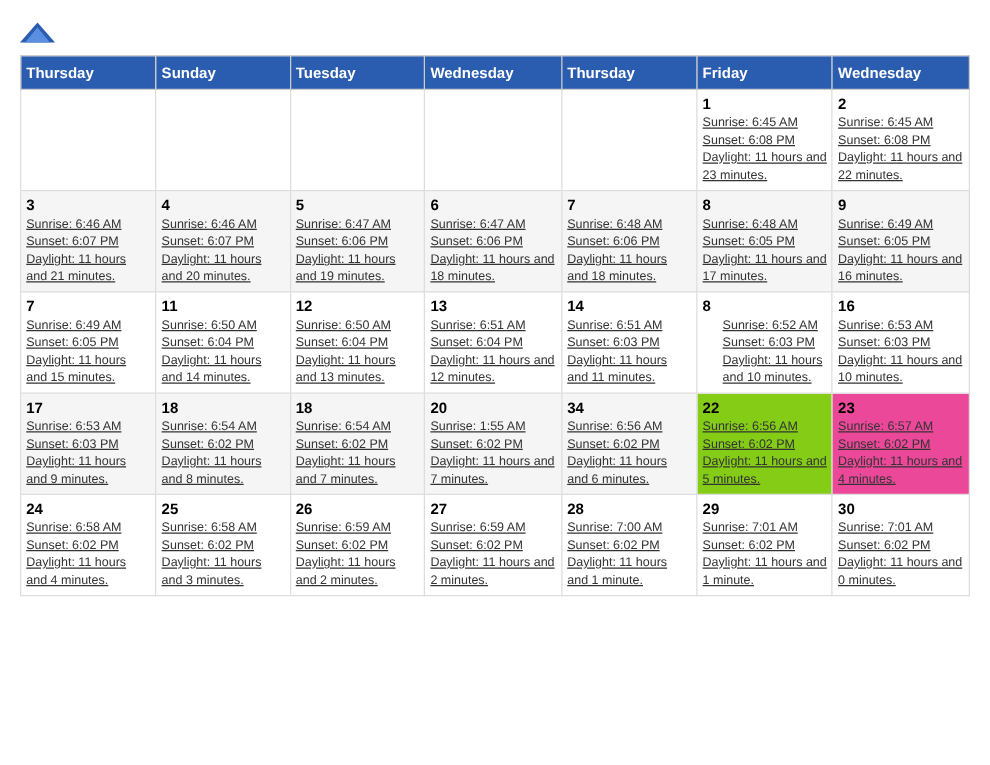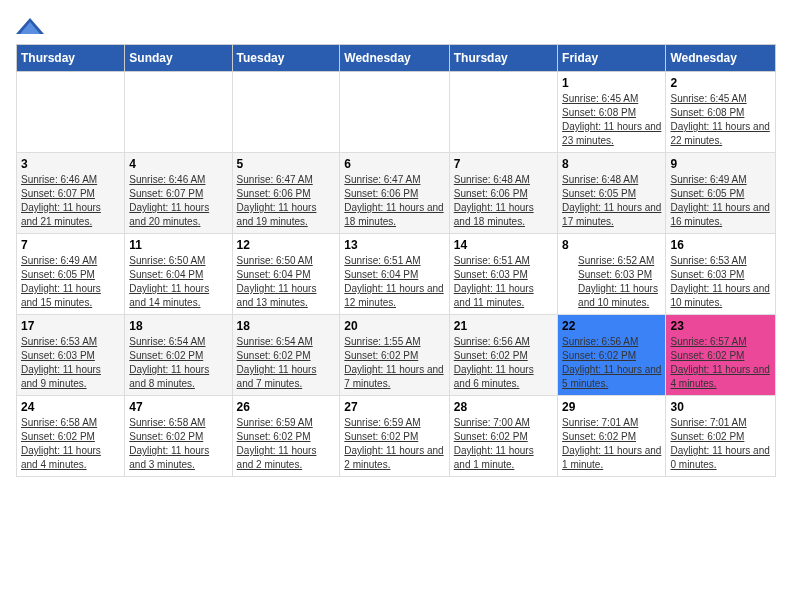--- a/index.html
+++ b/index.html
@@ -246,47 +246,47 @@
 Sunset: 6:02 PM
 Daylight: 11 hours and 7 minutes.</div>
         </td>
         <td style="background-color: rgb(245, 245, 245); margin-top: 16px;">
           <span class="day-number">20</span>
           <div class="day-info" style="white-space: pre-line;">Sunrise: 1:55 AM
 Sunset: 6:02 PM
 Daylight: 11 hours and 7 minutes.</div>
         </td>
         <td style="background-color: rgb(245, 245, 245);">
-          <span class="day-number">21</span>
+          <span class="day-number">34</span>
           <div class="day-info" style="white-space: pre-line;">Sunrise: 6:56 AM
 Sunset: 6:02 PM
 Daylight: 11 hours and 6 minutes.</div>
         </td>
-        <td style="background-color: #3b82f6;">
+        <td style="background-color: #84cc16;">
           <span class="day-number">22</span>
           <div class="day-info" style="white-space: pre-line;">Sunrise: 6:56 AM
 Sunset: 6:02 PM
 Daylight: 11 hours and 5 minutes.</div>
         </td>
         <td style="background-color: #ec4899;">
           <span class="day-number">23</span>
           <div class="day-info" style="white-space: pre-line;">Sunrise: 6:57 AM
 Sunset: 6:02 PM
 Daylight: 11 hours and 4 minutes.</div>
         </td>
       </tr>
       <tr>
         <td>
           <span class="day-number">24</span>
           <div class="day-info" style="white-space: pre-line;">Sunrise: 6:58 AM
 Sunset: 6:02 PM
 Daylight: 11 hours and 4 minutes.</div>
         </td>
         <td>
-          <span class="day-number">47</span>
+          <span class="day-number">25</span>
           <div class="day-info" style="white-space: pre-line;">Sunrise: 6:58 AM
 Sunset: 6:02 PM
 Daylight: 11 hours and 3 minutes.</div>
         </td>
         <td>
           <span class="day-number">26</span>
           <div class="day-info" style="white-space: pre-line;">Sunrise: 6:59 AM
 Sunset: 6:02 PM
 Daylight: 11 hours and 2 minutes.</div>
         </td>

